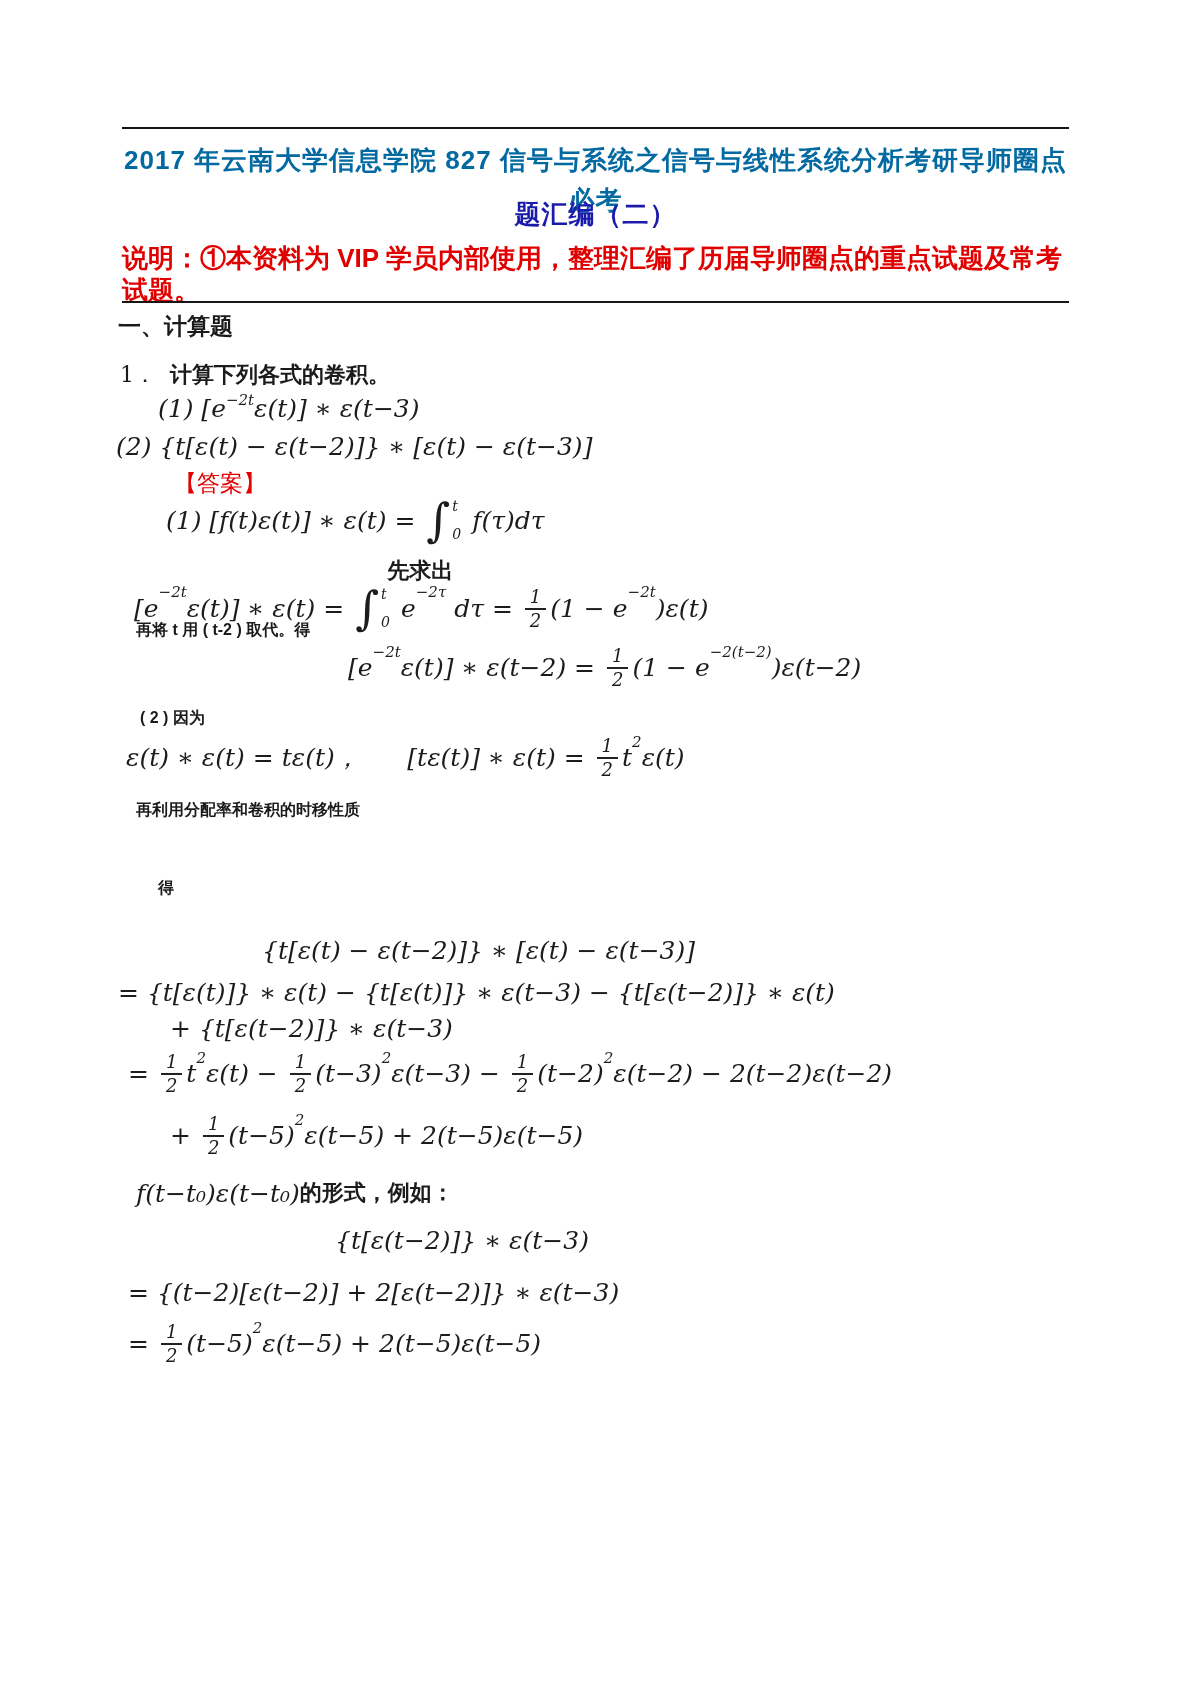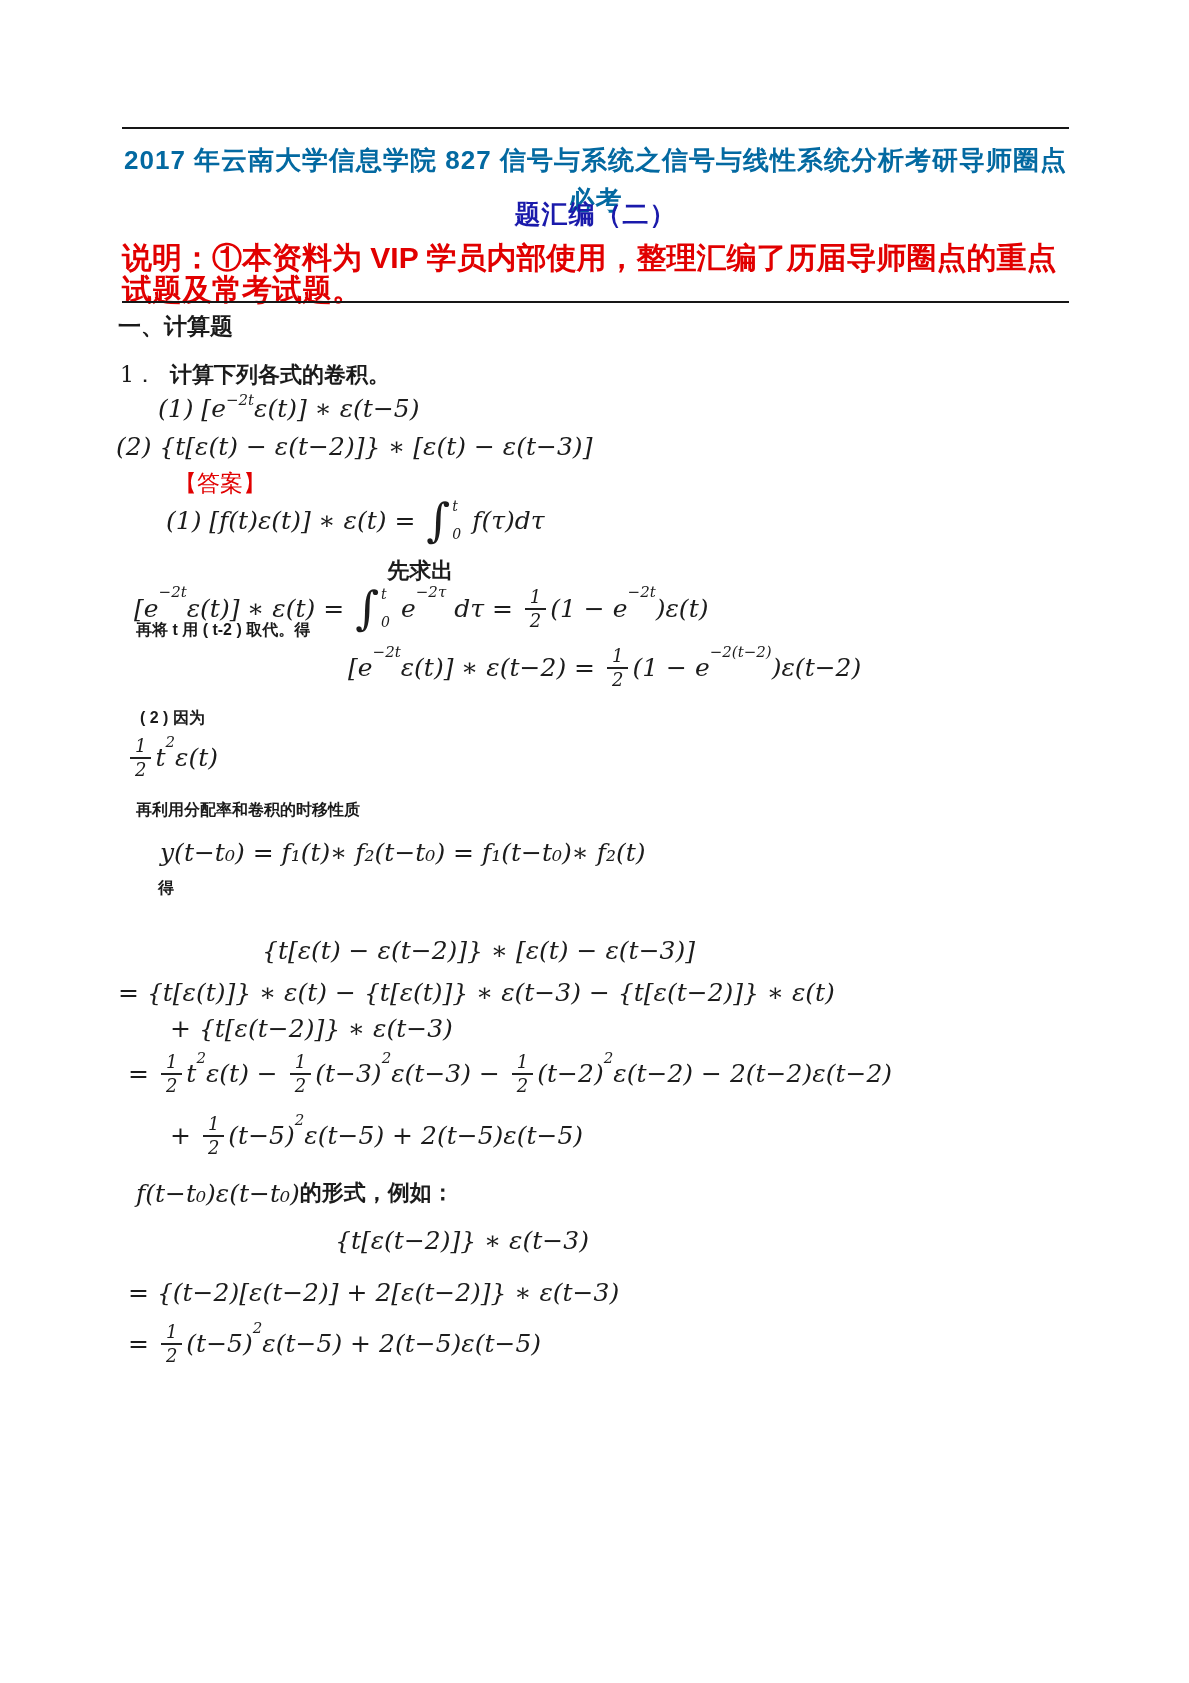--- a/index.html
+++ b/index.html
@@ -1,21 +1,21 @@
 <!DOCTYPE html>
 <html><head>
 <meta charset="utf-8">
 <style>
   html,body{margin:0;padding:0;background:#ffffff;}
   .page{position:relative;width:1189px;height:1683px;background:#ffffff;overflow:hidden;
         font-family:"Liberation Sans",sans-serif;color:#1b1b1b;}
   .rule{position:absolute;left:122px;width:947px;height:2px;background:#161616;}
   .title{position:absolute;left:122px;width:947px;text-align:center;
          font-weight:700;font-size:26px;line-height:40px;letter-spacing:1px;}
-  .notice{position:absolute;left:122px;width:947px;font-weight:700;font-size:30px;line-height:32px;}
+  .notice{position:absolute;left:122px;width:947px;font-weight:700;font-size:26px;line-height:32px;}
   .heading{position:absolute;font-weight:700;font-size:23px;}
   .qline{position:absolute;font-size:22px;display:flex;align-items:baseline;}
   .qnum{font-family:"DejaVu Serif",serif;font-size:22px;margin-right:14px;font-weight:400;}
   .qprompt{font-weight:700;}
   .cntext{position:absolute;font-weight:700;font-size:16px;white-space:pre;}
   .anslabel{position:absolute;font-weight:400;font-size:23px;}
   
   .mline{position:absolute;display:flex;align-items:center;
          font-family:"DejaVu Serif",serif;font-style:italic;font-size:25px;
          color:#1c1c1c;white-space:pre;}
@@ -48,21 +48,21 @@
   <div class="rule" style="top:301px;"></div>
 
   <div class="heading" style="top:311px;left:118px;">一、计算题</div>
 
   <div class="qline" style="top:360px;left:120px;">
     <span class="qnum">1．</span>
     <span class="qprompt">计算下列各式的卷积。</span>
   </div>
 
   <div class="mline" style="top:394px;left:158px;">
-    <span class="mathwrap"><span class="ms">(1) [</span><span class="ms">e</span><span class="msup">−2t</span><span class="ms">ε(t)] ∗ ε(t−5)</span></span>
+    <span class="mathwrap"><span class="ms">(1) [</span><span class="ms">e</span><span class="msup">−2t</span><span class="ms">ε(t)] ∗ ε(t−3)</span></span>
   </div>
 
   <div class="mline" style="top:432px;left:116px;">
     <span class="mathwrap"><span class="ms">(2) {t[ε(t) − ε(t−2)]} ∗ [ε(t) − ε(t−3)]</span></span>
   </div>
 
   <div class="anslabel" style="top:468px;left:174px;color:#e10000;">【答案】</div>
 
   <div class="mline" style="top:498px;left:166px;">
     <span class="mathwrap"><span class="ms">(1) [f(t)ε(t)] ∗ ε(t) = </span><span class="intg"><span class="isign">∫</span><span class="ibounds"><span>t</span><span>0</span></span></span><span class="ms"> f(τ)dτ</span></span>
@@ -75,28 +75,25 @@
 
   <div class="cntext" style="top:620px;left:136px;">再将 t 用 ( t-2 ) 取代。得</div>
 
   <div class="mline" style="top:646px;left:348px;">
     <span class="mathwrap"><span class="ms">[e</span><span class="msup">−2t</span><span class="ms">ε(t)] ∗ ε(t−2) = </span><span class="frac"><span class="num">1</span><span class="den">2</span></span><span class="ms">(1 − e</span><span class="msup">−2(t−2)</span><span class="ms">)ε(t−2)</span></span>
   </div>
 
   <div class="cntext" style="top:708px;left:140px;">( 2 ) 因为</div>
 
   <div class="mline" style="top:736px;left:126px;">
-    <span class="mathwrap"><span class="frac"><span class="num">1</span><span class="den">2</span></span><span class="ms">t</span><span class="msup">2</span><span class="ms">ε(t)</span></span>
+    <span class="mathwrap"><span class="ms">ε(t) ∗ ε(t) = tε(t)，      [tε(t)] ∗ ε(t) = </span><span class="frac"><span class="num">1</span><span class="den">2</span></span><span class="ms">t</span><span class="msup">2</span><span class="ms">ε(t)</span></span>
   </div>
 
   <div class="cntext" style="top:800px;left:136px;">再利用分配率和卷积的时移性质</div>
 
-  <div class="mline" style="top:838px;left:160px;">
-    <span class="mathwrap"><span class="ms">y(t−t₀) = f₁(t)∗ f₂(t−t₀) = f₁(t−t₀)∗ f₂(t)</span></span>
-  </div>
 
   <div class="cntext" style="top:878px;left:158px;">得</div>
 
   <div class="mline" style="top:936px;left:262px;">
     <span class="mathwrap"><span class="ms">{t[ε(t) − ε(t−2)]} ∗ [ε(t) − ε(t−3)]</span></span>
   </div>
 
   <div class="mline" style="top:978px;left:118px;">
     <span class="mathwrap"><span class="ms">= {t[ε(t)]} ∗ ε(t) − {t[ε(t)]} ∗ ε(t−3) − {t[ε(t−2)]} ∗ ε(t)</span></span>
   </div>

